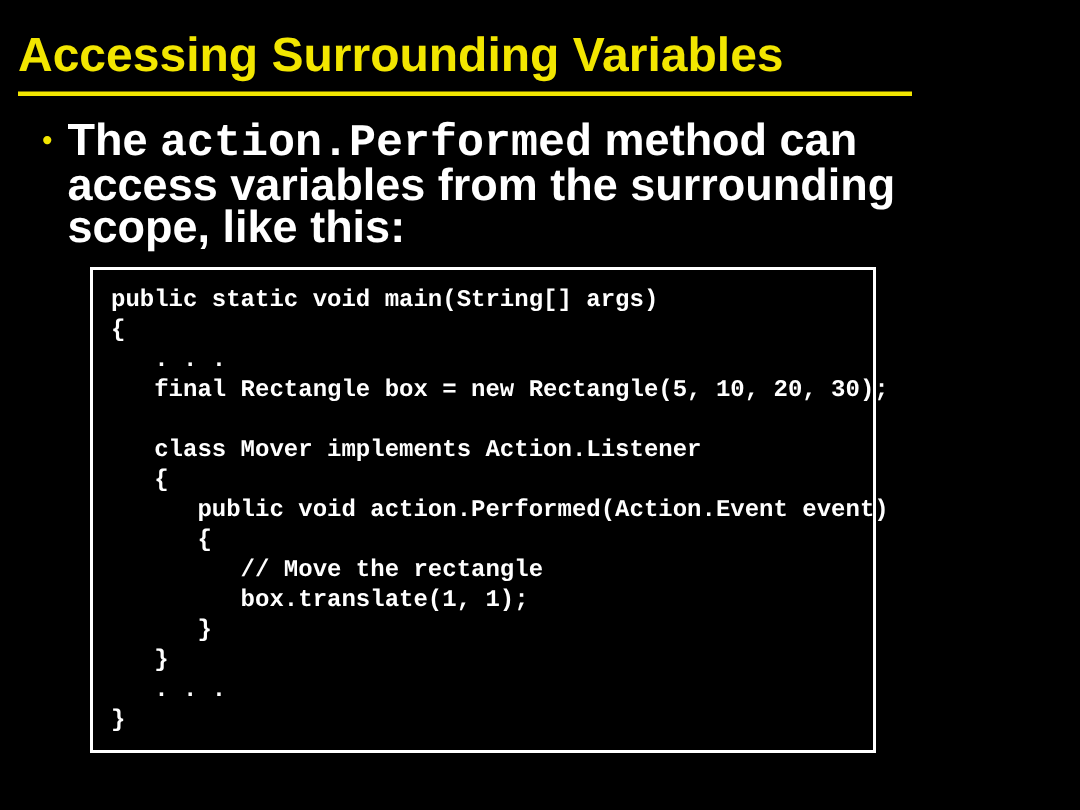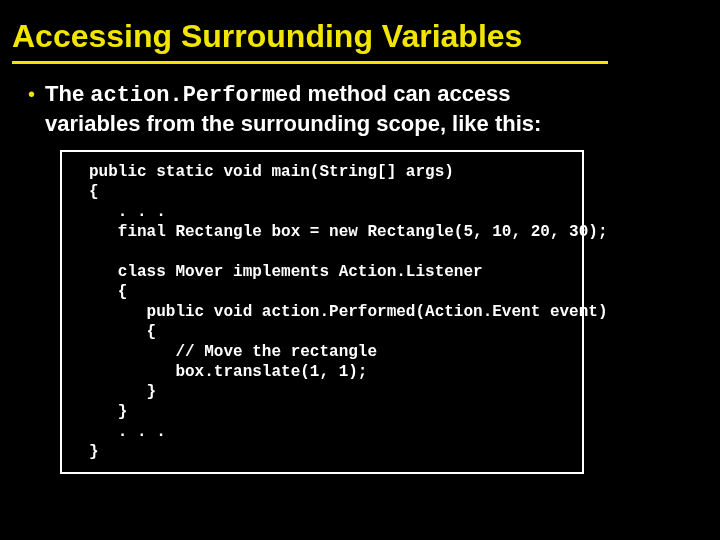--- a/index.html
+++ b/index.html
@@ -31,34 +31,34 @@
     margin-bottom: 12px;
   }
   .bullet-dot {
     color: #f2e600;
     font-size: 20px;
     line-height: 28px;
     margin-right: 10px;
   }
   .bullet-text {
     color: #ffffff;
-    font-size: 22px;
+    font-size: 30px;
     font-weight: bold;
     line-height: 28px;
   }
   .code-token {
     font-family: "Courier New", Courier, monospace;
     font-weight: bold;
   }
   .code-box {
     margin-left: 48px;
     margin-right: 24px;
     border: 2px solid #ffffff;
     background: #000000;
-    padding: 10px 12px 10px 27px;
+    padding: 10px 12px 10px 12px;
   }
   .code-box pre {
     color: #ffffff;
     font-family: "Courier New", Courier, monospace;
     font-size: 16px;
     font-weight: bold;
     line-height: 20px;
     white-space: pre;
   }
 </style>

